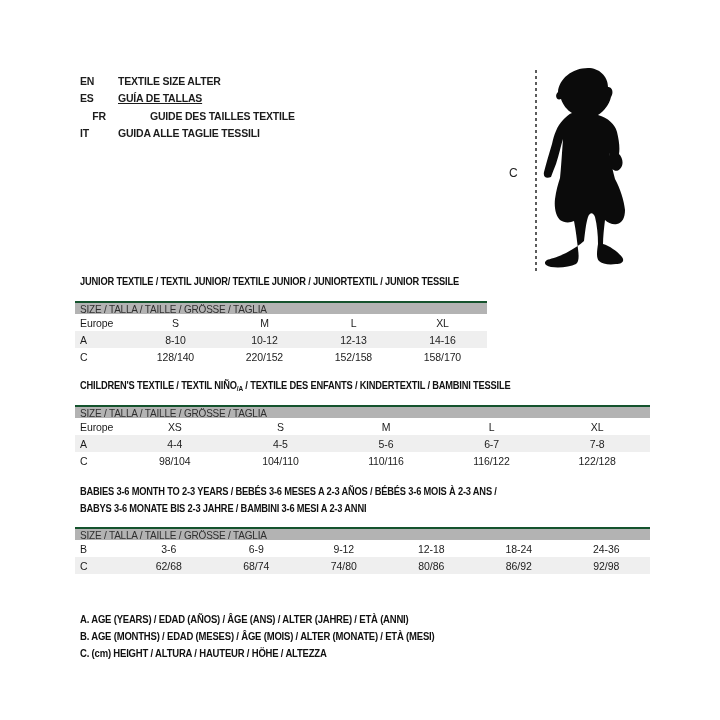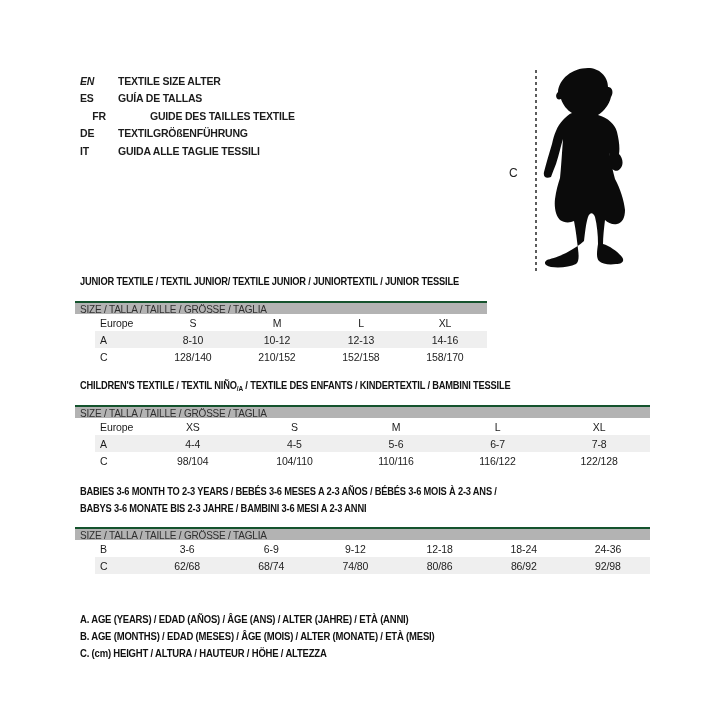--- a/index.html
+++ b/index.html
@@ -19,52 +19,48 @@
   .toddler{position:absolute;left:540px;top:64px;}
   
   .sec-title{position:absolute;font-size:10px;font-weight:bold;letter-spacing:-0.2px;
     white-space:nowrap;transform:scaleX(0.93);transform-origin:0 50%;color:#111;}
   
   .tbl{position:absolute;left:75px;}
   .t0{width:412px;} .t1{width:575px;} .t2{width:575px;}
   .tbl-head{height:13px;line-height:13px;background:#b3b3b3;border-top:2px solid #14532d;
     font-size:10px;letter-spacing:-0.2px;color:#2f2f2f;padding-left:5px;box-sizing:border-box;
     white-space:nowrap;overflow:hidden;}
-  .tr{display:flex;height:17px;align-items:center;font-size:10.5px;letter-spacing:-0.1px;margin-left:20px;}
+  .tr{display:flex;height:17px;align-items:center;font-size:10.5px;letter-spacing:-0.1px;}
   .tr.alt{background:#efefef;}
   .lbl{padding-left:5px;box-sizing:border-box;white-space:nowrap;}
   .t0 .lbl{width:56px;} .t1 .lbl{width:47px;} .t2 .lbl{width:50px;}
   .cell{flex:1;text-align:center;white-space:nowrap;}
   
   .footnotes{position:absolute;left:80px;top:614px;}
   .foot-line{height:17px;font-size:10px;font-weight:bold;letter-spacing:-0.2px;white-space:nowrap;
     transform:scaleX(0.95);transform-origin:0 50%;color:#111;}
   .sub{font-size:7px;vertical-align:-2px;}
 </style>
 </head>
 <body>
 
 <div class="canvas">
 
   <div class="langs">
       <div class="lang-row">
-        <div class="lang-code" style="display: inline-block; font-style: italic;">EN</div>
+        <div class="lang-code" style="display: inline-block;">EN</div>
         <div class="lang-label" style="display: inline-block;">TEXTILE SIZE ALTER</div>
       </div>
       <div class="lang-row">
         <div class="lang-code" style="display: inline-block;">ES</div>
-        <div class="lang-label" style="display: inline-block;">GUÍA DE TALLAS</div>
+        <div class="lang-label" style="display: inline-block; text-decoration: underline;">GUÍA DE TALLAS</div>
       </div>
       <div class="lang-row">
         <div class="lang-code" style="display: inline-block; text-align: center;">FR</div>
         <div class="lang-label" style="display: inline-block; margin-left: 32px;">GUIDE DES TAILLES TEXTILE</div>
-      </div>
-      <div class="lang-row">
-        <div class="lang-code" style="display: inline-block;">DE</div>
-        <div class="lang-label" style="display: inline-block;">TEXTILGRÖßENFÜHRUNG</div>
       </div>
       <div class="lang-row">
         <div class="lang-code" style="display: inline-block;">IT</div>
         <div class="lang-label" style="display: inline-block; text-align: center;">GUIDA ALLE TAGLIE TESSILI</div>
       </div>
     </div>
 
   <span class="fig-label">C</span>
   <div class="dash-line"></div>
   <svg class="toddler" width="90" height="205" viewBox="0 0 90 205" aria-hidden="true">
@@ -123,21 +119,21 @@
       <div class="tr alt">
         <div class="lbl" style="display: block;">A</div>
         <div class="cell">8-10</div>
         <div class="cell">10-12</div>
         <div class="cell">12-13</div>
         <div class="cell">14-16</div>
       </div>
       <div class="tr">
         <div class="lbl" style="display: block;">C</div>
         <div class="cell">128/140</div>
-        <div class="cell">210/152</div>
+        <div class="cell">220/152</div>
         <div class="cell">152/158</div>
         <div class="cell">158/170</div>
       </div>
     </div>
 
   <div class="sec-title" style="left:80px;top:380px;"><span>CHILDREN'S TEXTILE / TEXTIL NIÑO</span><span class="sub">/A</span><span> / TEXTILE DES ENFANTS / KINDERTEXTIL / BAMBINI TESSILE</span></div>
   <div class="tbl t1" style="top:405px;">
       <div class="tbl-head">SIZE / TALLA / TAILLE / GRÖSSE / TAGLIA</div>
       <div class="tr">
         <div class="lbl" style="display: block;">Europe</div>

